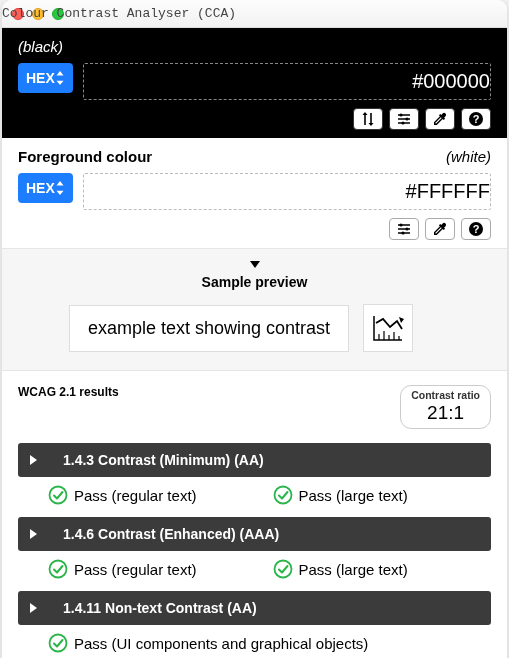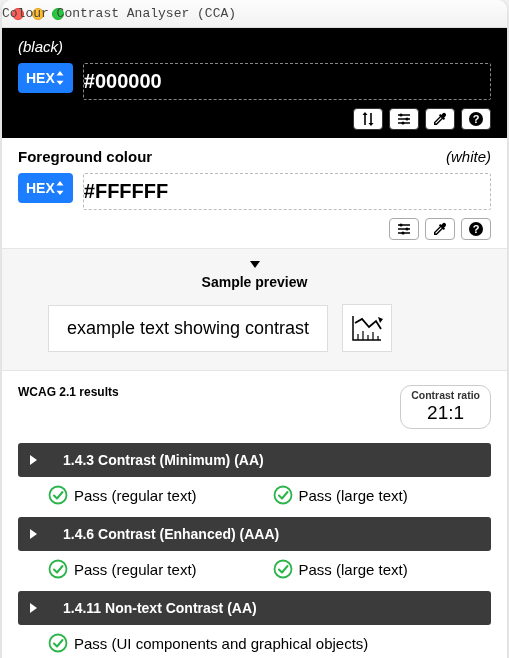--- a/index.html
+++ b/index.html
@@ -14,29 +14,29 @@
   .title { position:absolute; left:0; right:12px; text-align:left; font-size:13px; color:#444;font-family:Liberation Mono, monospace; }
   .section { padding: 10px 16px 8px 16px; }
   .section.fg { background:#000; color:#fff; }
   .section.bg { background:#fff; color:#000; }
   .sec-head { display:flex; justify-content:space-between; align-items:baseline; margin-bottom:8px;}
   .sec-title { font-weight:600; font-size:15px; }
   .sec-name { font-style: italic; font-size:15px; }
   .input-row { display:flex; align-items:stretch; gap:10px; margin-bottom:8px;}
   .fmt-select { background:#1d7dff; color:#fff; font-size:14px; font-weight:600; padding:4px 8px; border:none; border-radius:4px; display:flex; align-items:center; height:30px;}
   .fmt-select svg { width:10px; height:14px; }
-  .color-input { flex:1; border:1px dashed #888; text-align:left; font-size:20px; padding:6px 0; background:transparent; color:inherit; font-family:inherit; border-radius:2px;font-weight:bold;}
+  .color-input { flex:1; border:1px dashed #888; text-align:right; font-size:20px; padding:6px 0; background:transparent; color:inherit; font-family:inherit; border-radius:2px;}
   .tool-row { display:flex; justify-content:flex-end; gap:6px; }
   .tool-btn { width:30px; height:22px; background:#fff; border:1px solid #333; border-radius:4px; display:flex; align-items:center; justify-content:center; cursor:pointer;}
   .section.bg .tool-btn { border-color:#aaa; }
   .tool-btn svg { width:16px; height:16px; }
   .preview { background:#f6f6f6; border-top:1px solid #e5e5e5; border-bottom:1px solid #e5e5e5; padding:12px 16px 18px 16px;}
   .disclosure { display:flex; align-items:center; gap:6px; font-weight:600; font-size:14px; margin-bottom:14px; cursor:pointer;flex-direction:column;}
   .preview-row { display:flex; align-items:center; gap:14px; padding-left:30px;}
-  .preview-box { background:#fff; border:1px solid #ddd; padding:12px 18px; font-size:18px;}
+  .preview-box { background:#fff; border:1px solid #ddd; padding:12px 18px; font-size:18px;margin-left:21px;}
   .preview-icon { border:1px solid #ddd; width:50px; height:48px; display:flex; align-items:center; justify-content:center; background:#fff;}
   .results { padding: 14px 16px 16px 16px; }
   .results-head { display:flex; justify-content:space-between; align-items:flex-start; margin-bottom:14px;}
   .results-title { font-weight:700; font-size:12px; }
   .ratio-box { border:1px solid #ccc; border-radius:11px; padding:3px 10px 4px 10px; text-align:center; min-width:88px;}
   .ratio-label { font-size:10.5px; font-weight:600; color:#333; margin-bottom:1px;}
   .ratio-val { font-size:19px; font-weight:400;}
   .criterion { background:#3b3b3b; color:#fff; padding:9px 12px; border-radius:3px; display:flex; align-items:center; gap:26px; font-size:14px; font-weight:600; cursor:pointer; margin-bottom:8px;}
   .pass-row { display:flex; gap:6px; padding:0 0 12px 30px;}
   .pass-row.single { padding-left:30px;justify-content:flex-end;}

